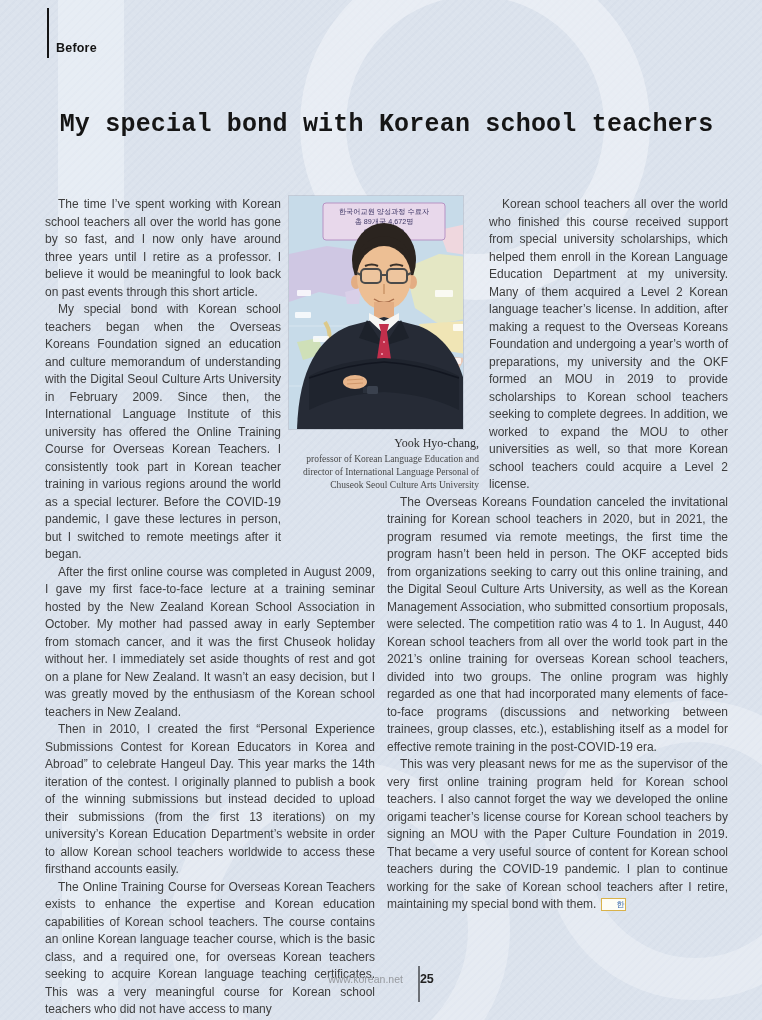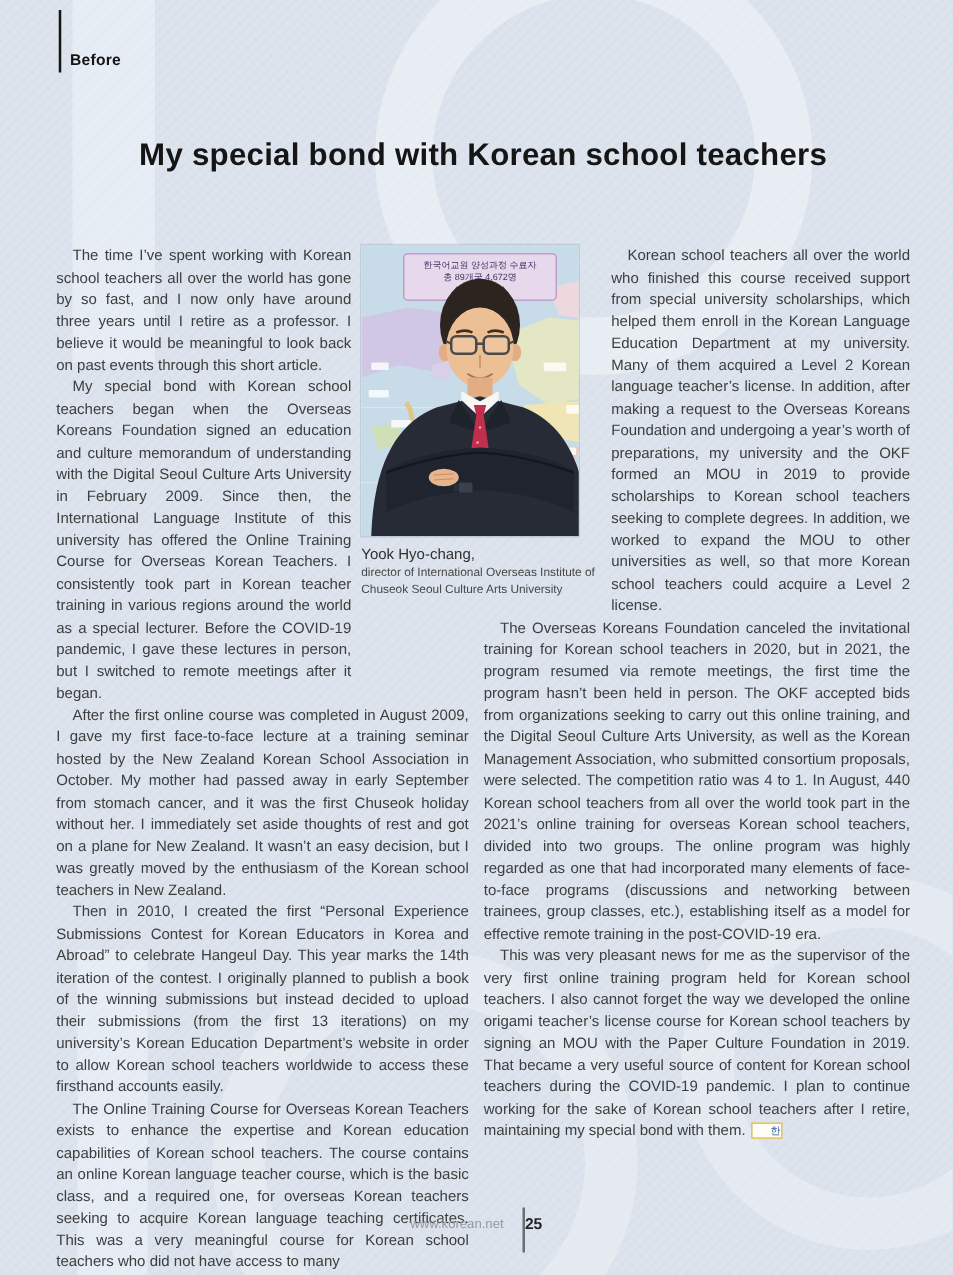--- a/index.html
+++ b/index.html
@@ -19,36 +19,36 @@
   .wm-ring { border-radius:50%; border:46px solid rgba(245,248,252,0.5); }
   .wm-ring2 { border-radius:50%; border:42px solid rgba(243,246,251,0.42); }
   .wm-bar { background:rgba(245,248,252,0.45); }
 
   
   .kicker-rule { position:absolute; left:47px; top:8px; width:2px; height:50px; background:#141414; }
   .kicker { position:absolute; left:56px; top:41px; font-size:12.5px; font-weight:bold; color:#141414; letter-spacing:0.2px; }
 
   
   .title { position:absolute; left:45px; top:110px; width:683px; text-align:center;
-    font-family:Liberation Sans, sans-serif; font-weight:bold; font-size:25px; color:#151515; letter-spacing:0.2px; }
+    font-family:Liberation Mono, monospace; font-weight:bold; font-size:25px; color:#151515; letter-spacing:0.2px; }
 
   
   .article { position:absolute; left:45px; top:196px; width:683px; display:flex; }
   .col { text-align:justify; font-size:12px; line-height:17.5px; color:#3d3d3d; }
   .col p { text-indent:13px; }
   .col p.cont { text-indent:0; }
   .col-1 { width:330px; margin-right:12px; }
   .col-2 { width:341px; }
   .spacer-r { float:right; width:94px; height:335px; }
   .spacer-l { float:left; width:102px; height:296px; }
 
   
   .photo-block { position:absolute; left:244px; top:0; width:190px; }
   .photo { position:relative; width:174px; height:233px; overflow:hidden; box-shadow:0 0 0 1px rgba(120,130,150,0.25);text-align:right; }
-  .caption { margin-top:7px; text-align:left; }
+  .caption { margin-top:7px; text-align:right;font-family:Liberation Serif, serif; }
   .caption-name { font-size:12px; color:#303030; margin-bottom:2px; }
   .caption-lines p { font-size:9.5px; line-height:13px; color:#474747; text-indent:0; }
 
   
   .end-mark { display:inline-block; font-size:8px; line-height:10px; padding:1px 1px 0 1px;
     border:1px solid #d9b24a; color:#2b5fa8; background:#fdfdf6; margin-left:5px; vertical-align:1px; }
 
   
   .footer { position:absolute; left:0; top:966px; width:762px; display:flex; justify-content:center; align-items:flex-start; }
   .footer-site { font-size:10.5px; color:#96999e; padding-top:7px; margin-right:15px; }
@@ -171,21 +171,22 @@
           <ellipse cx="66" cy="186" rx="12" ry="7" fill="#e7b58b"></ellipse>
           <path d="M58,184 L74,183 M58,188 L74,187" stroke="#c98f63" stroke-width="0.8"></path>
           <rect x="78" y="190" width="11" height="8" rx="1.5" fill="#3a414e"></rect>
           <rect x="74" y="191" width="4" height="6" fill="#2a303b"></rect>
         </g>
       </svg>
     </div>
     <div class="caption">
       <div class="caption-name">Yook Hyo-chang,</div>
       <div class="caption-lines">
-          <p>director of International Overseas Institute of</p>
+          <p>professor of Korean Language Education and</p>
+          <p>director of International Language Personal of</p>
           <p>Chuseok Seoul Culture Arts University</p>
         </div>
     </div>
   </div>
 </div>
 
 <div class="footer">
   <span class="footer-site">www.korean.net</span>
   <span class="footer-bar"></span>
   <span class="footer-num">25</span>

